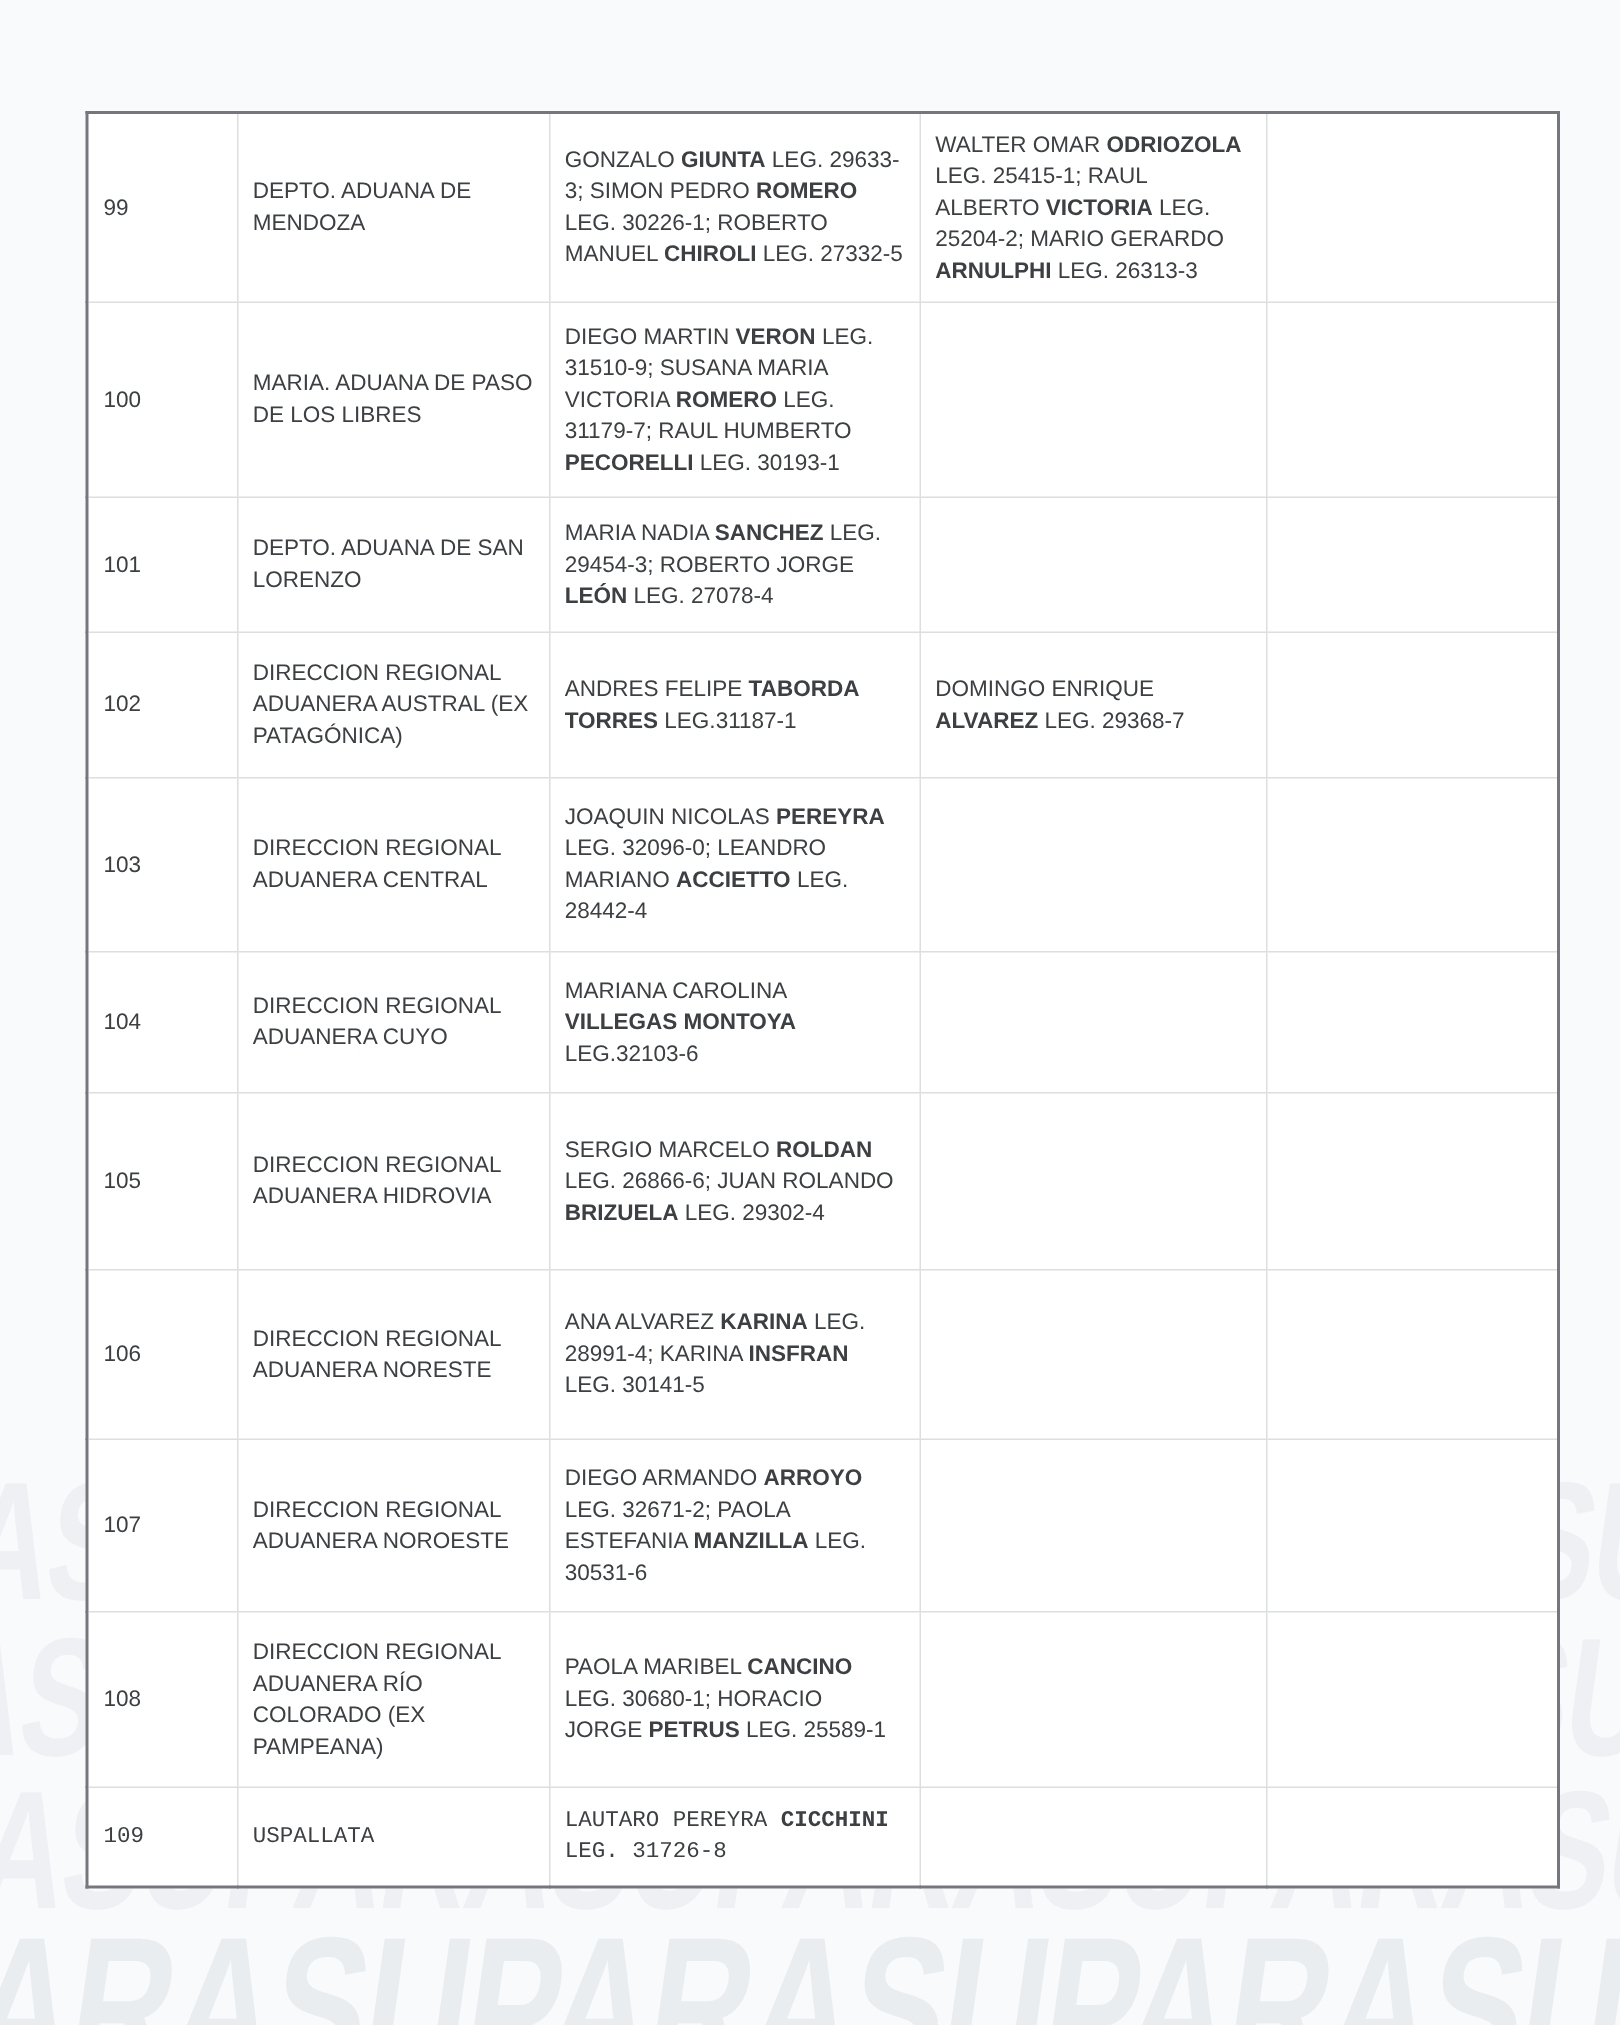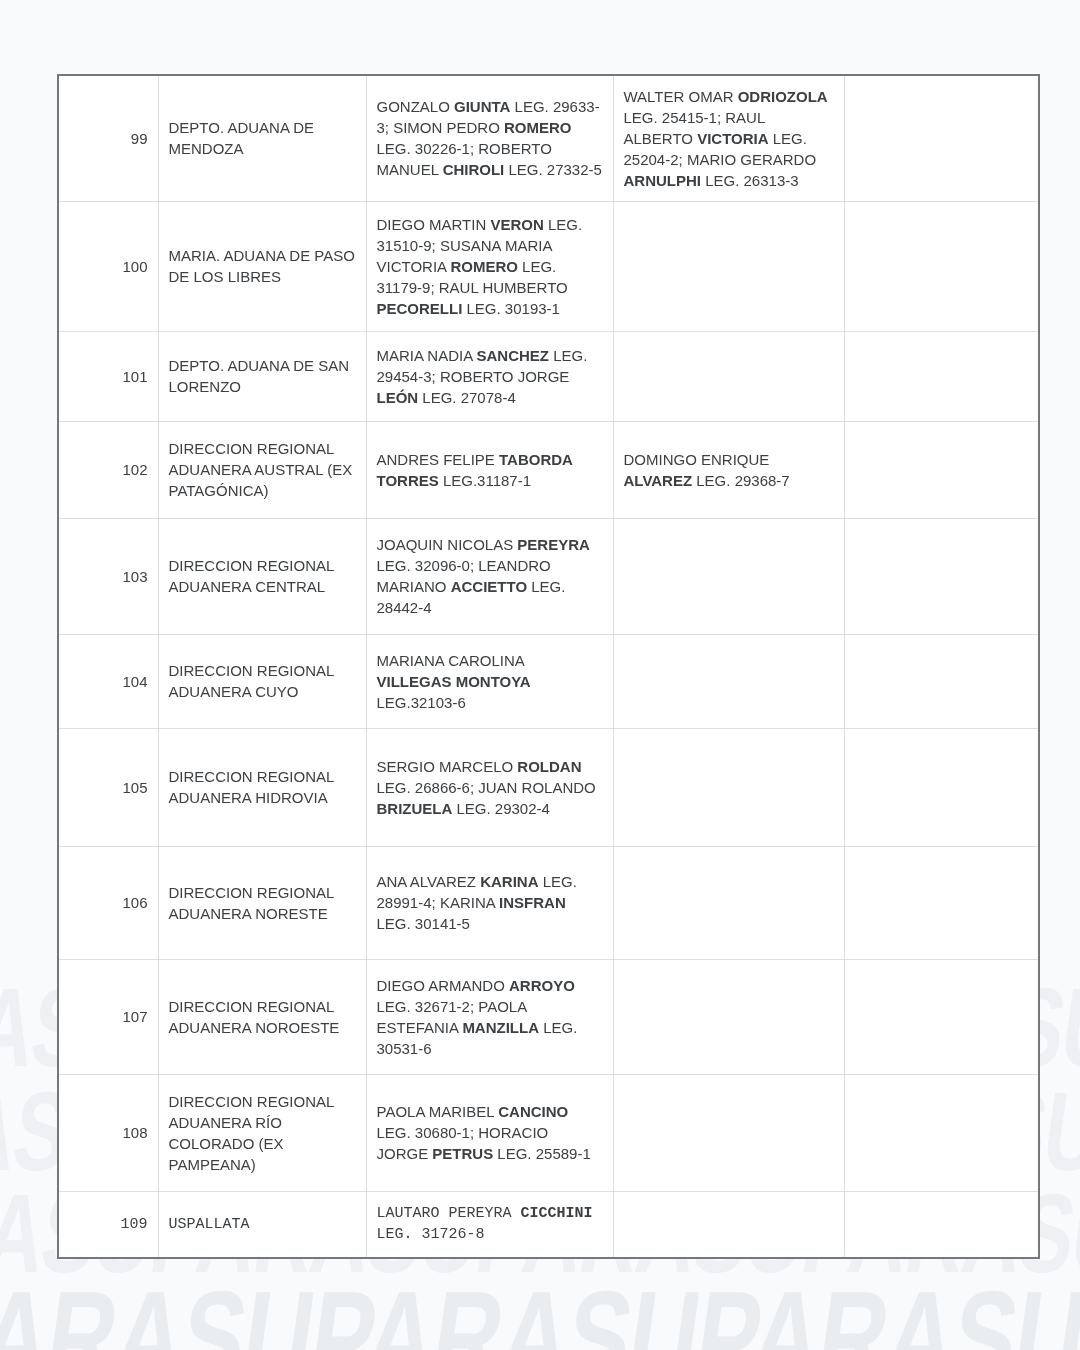--- a/index.html
+++ b/index.html
@@ -37,21 +37,21 @@
   table.roster td{
     border:1px solid #dcdee0;
     vertical-align:middle;
     padding:6px 10px;
     font-size:15px;
     line-height:21px;
     color:#3d4043;
     overflow:hidden;
     word-wrap:break-word;
   }
-  td.num{text-align:right;padding:6px 4px;}
+  td.num{text-align:left;padding:6px 4px;}
   .bold{font-weight:700;}
 </style>
 </head>
 <body>
 
 <div class="watermark-layer">
   <div class="wm wm-a">ASUPARASUPARASUPARASUPARA</div>
   <div class="wm wm-b">ASUPARASUPARASUPARASUPARA</div>
   <div class="wm wm-c">ASUPARASUPARASUPARASUPARA</div>
   <div class="wm wm-d">ARASUPARASUPARASUPARA</div>
@@ -69,21 +69,21 @@
       <tr style="height: 126px;">
         <td class="num">99</td>
         <td>DEPTO. ADUANA DE MENDOZA</td>
         <td><span>GONZALO </span><span class="bold">GIUNTA</span><span> LEG. 29633-3; SIMON PEDRO </span><span class="bold">ROMERO</span><span> LEG. 30226-1; ROBERTO MANUEL </span><span class="bold">CHIROLI</span><span> LEG. 27332-5</span></td>
         <td><span>WALTER OMAR </span><span class="bold">ODRIOZOLA</span><span> LEG. 25415-1; RAUL ALBERTO </span><span class="bold">VICTORIA</span><span> LEG. 25204-2; MARIO GERARDO </span><span class="bold">ARNULPHI</span><span> LEG. 26313-3</span></td>
         <td></td>
       </tr>
       <tr style="height: 130px;">
         <td class="num">100</td>
         <td>MARIA. ADUANA DE PASO DE LOS LIBRES</td>
-        <td><span>DIEGO MARTIN </span><span class="bold">VERON</span><span> LEG. 31510-9; SUSANA MARIA VICTORIA </span><span class="bold">ROMERO</span><span> LEG. 31179-9; RAUL HUMBERTO </span><span class="bold">PECORELLI</span><span> LEG. 30193-1</span></td>
+        <td><span>DIEGO MARTIN </span><span class="bold">VERON</span><span> LEG. 31510-9; SUSANA MARIA VICTORIA </span><span class="bold">ROMERO</span><span> LEG. 31179-7; RAUL HUMBERTO </span><span class="bold">PECORELLI</span><span> LEG. 30193-1</span></td>
         <td></td>
         <td></td>
       </tr>
       <tr style="height: 90px;">
         <td class="num">101</td>
         <td>DEPTO. ADUANA DE SAN LORENZO</td>
         <td><span>MARIA NADIA </span><span class="bold">SANCHEZ</span><span> LEG. 29454-3; ROBERTO JORGE </span><span class="bold">LEÓN</span><span> LEG. 27078-4</span></td>
         <td></td>
         <td></td>
       </tr>

